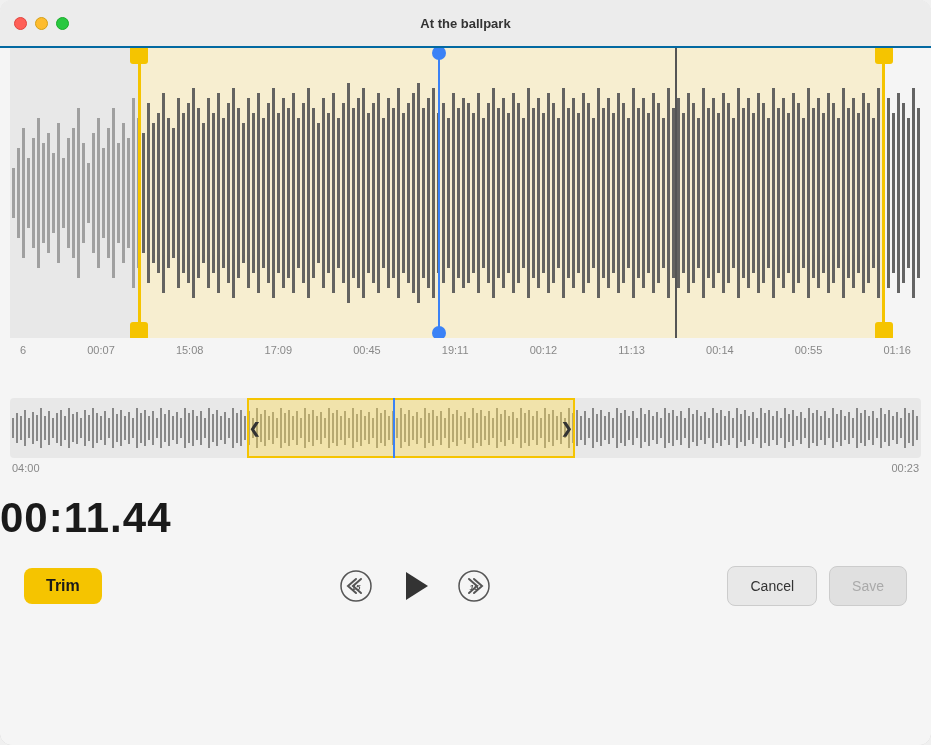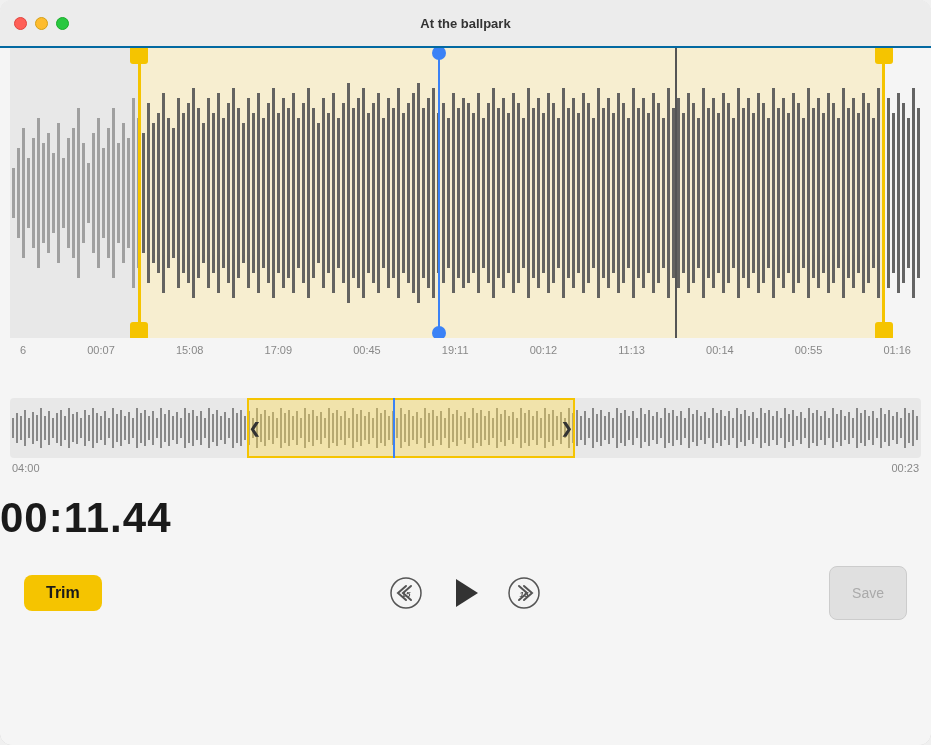--- a/index.html
+++ b/index.html
@@ -417,21 +417,21 @@
       border-radius: 8px;
       border: 1px solid #ccc;
       font-size: 14px;
       font-weight: 500;
       background: #e8e8e8;
       color: #333;
       cursor: pointer;
     }
 
     .btn-save {
-      padding: 18px 22px;
+      padding: 11px 22px;
       border-radius: 8px;
       border: 1px solid #ccc;
       font-size: 14px;
       font-weight: 500;
       background: #e0e0e0;
       color: #aaa;
       cursor: default;
     }
   </style>
 </head>
@@ -952,18 +952,19 @@
           <svg width="34" height="34" viewBox="0 0 34 34" fill="none">
             <circle cx="17" cy="17" r="15" stroke="#555" stroke-width="1.5" fill="none"></circle>
             <path d="M12 10 L20 17 L12 24" fill="none" stroke="#555" stroke-width="2" stroke-linecap="round"></path>
             <path d="M17 10 L25 17 L17 24" fill="none" stroke="#555" stroke-width="2" stroke-linecap="round"></path>
             <text x="17" y="21" text-anchor="middle" font-size="8" fill="#555" font-weight="600">15</text>
           </svg>
         </button>
       </div>
 
       <div class="right-controls">
+        <button class="btn-cancel">Cancel</button>
         <button class="btn-save">Save</button>
       </div>
     </div>
 
   </div>
 </div>
 
 </body></html>

